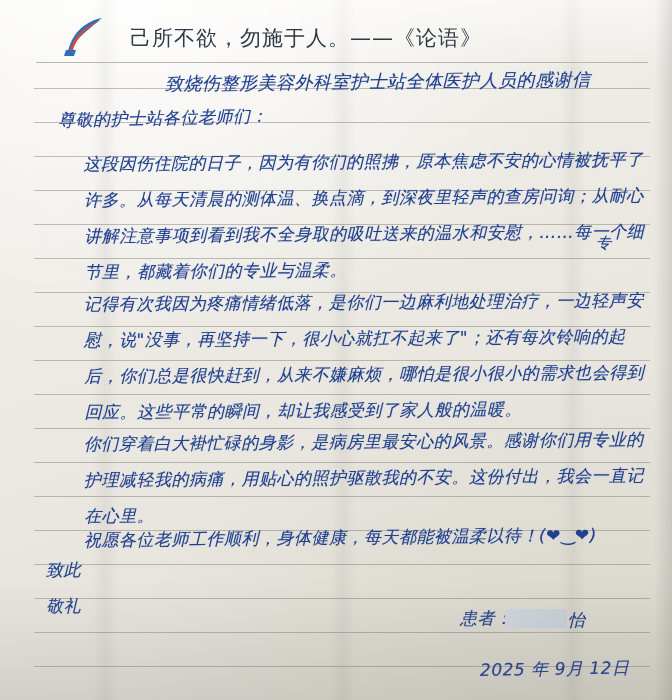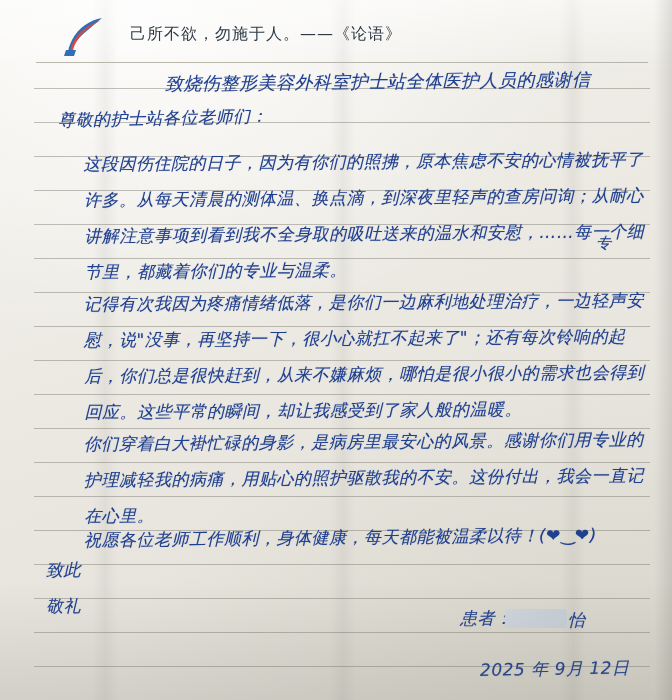--- a/index.html
+++ b/index.html
@@ -62,21 +62,21 @@
     left: 62px;
     top: 16px;
     width: 44px;
     height: 42px;
   }
   .motto {
     position: absolute;
     left: 130px;
     top: 24px;
     font-family: "DejaVu Sans", sans-serif;
-    font-size: 16px;
+    font-size: 21px;
     letter-spacing: 1px;
     color: #2d3a46;
     white-space: nowrap;
   }
   .header-rule {
     position: absolute;
     left: 36px;
     right: 24px;
     top: 62px;
     height: 1px;

